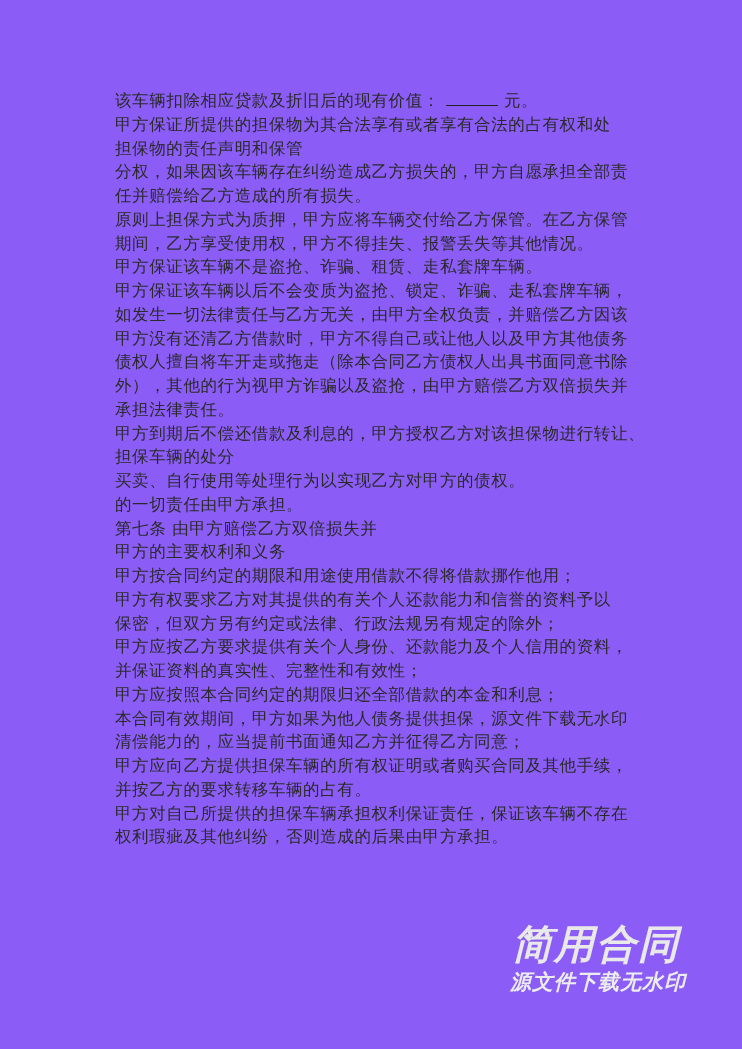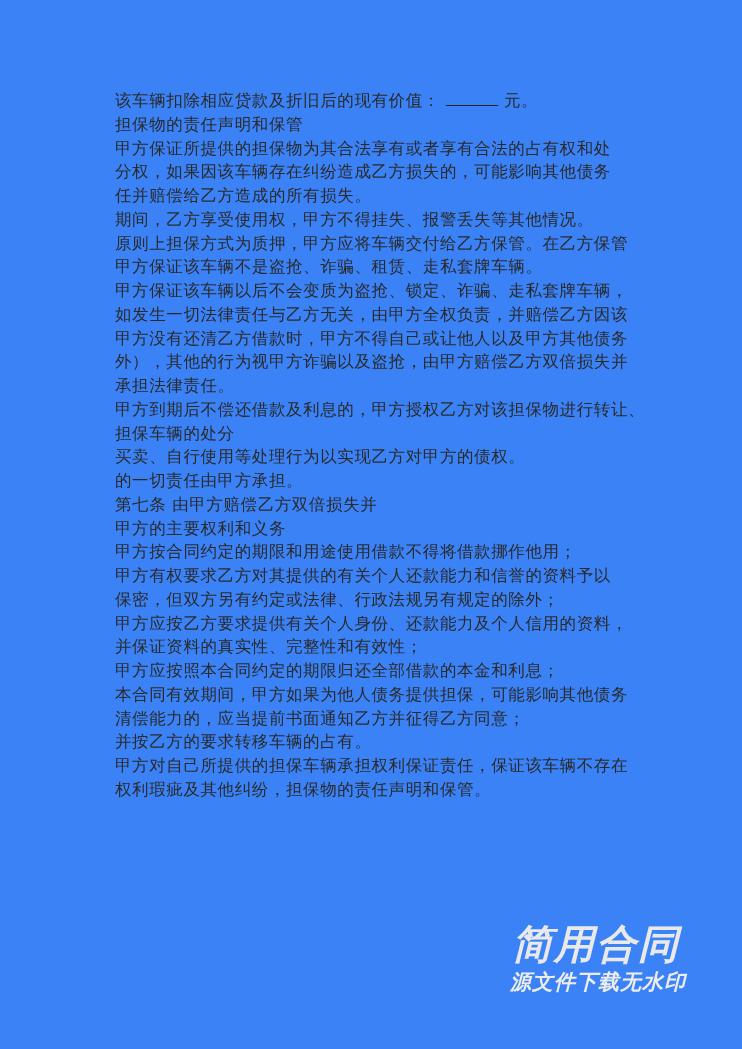--- a/index.html
+++ b/index.html
@@ -1,18 +1,18 @@
 <!DOCTYPE html>
 <html><head>
 <meta charset="utf-8">
 <style>
   html, body { margin: 0; padding: 0; background: #ffffff; }
   body { width: 742px; height: 1049px; position: relative; overflow: hidden; }
   .page {
-    position: absolute; left: 0; top: 0; width: 742px; height: 1049px; background: #3b82f6;
+    position: absolute; left: 0; top: 0; width: 742px; height: 1049px; background: #8b5cf6;
   }
   .content {
     position: absolute; left: 115px; top: 89px; width: 540px;
     font-family: "DejaVu Serif", "Liberation Serif", serif;
     font-size: 16.5px; line-height: 23.75px; color: #2a2a2a;
     letter-spacing: 0.6px;
   }
   .line { white-space: nowrap; height: 23.75px; }
   .blank {
     display: inline-block; width: 52px; border-bottom: 1.5px solid #222;
@@ -30,46 +30,48 @@
   }
 </style>
 </head>
 <body>
 
 <div class="page">
   <div class="content">
     <div class="line">
       <span>该车辆扣除相应贷款及折旧后的现有价值：</span><span class="blank"></span><span>元。</span>
     </div>
+    <div class="line">甲方保证所提供的担保物为其合法享有或者享有合法的占有权和处</div>
     <div class="line">担保物的责任声明和保管</div>
-    <div class="line">甲方保证所提供的担保物为其合法享有或者享有合法的占有权和处</div>
-    <div class="line">分权，如果因该车辆存在纠纷造成乙方损失的，可能影响其他债务</div>
+    <div class="line">分权，如果因该车辆存在纠纷造成乙方损失的，甲方自愿承担全部责</div>
     <div class="line">任并赔偿给乙方造成的所有损失。</div>
+    <div class="line">原则上担保方式为质押，甲方应将车辆交付给乙方保管。在乙方保管</div>
     <div class="line">期间，乙方享受使用权，甲方不得挂失、报警丢失等其他情况。</div>
-    <div class="line">原则上担保方式为质押，甲方应将车辆交付给乙方保管。在乙方保管</div>
     <div class="line">甲方保证该车辆不是盗抢、诈骗、租赁、走私套牌车辆。</div>
     <div class="line">甲方保证该车辆以后不会变质为盗抢、锁定、诈骗、走私套牌车辆，</div>
     <div class="line">如发生一切法律责任与乙方无关，由甲方全权负责，并赔偿乙方因该</div>
     <div class="line">甲方没有还清乙方借款时，甲方不得自己或让他人以及甲方其他债务</div>
+    <div class="line">债权人擅自将车开走或拖走（除本合同乙方债权人出具书面同意书除</div>
     <div class="line">外），其他的行为视甲方诈骗以及盗抢，由甲方赔偿乙方双倍损失并</div>
     <div class="line">承担法律责任。</div>
     <div class="line">甲方到期后不偿还借款及利息的，甲方授权乙方对该担保物进行转让、</div>
     <div class="line">担保车辆的处分</div>
     <div class="line">买卖、自行使用等处理行为以实现乙方对甲方的债权。</div>
     <div class="line">的一切责任由甲方承担。</div>
     <div class="line">第七条 由甲方赔偿乙方双倍损失并</div>
     <div class="line">甲方的主要权利和义务</div>
     <div class="line">甲方按合同约定的期限和用途使用借款不得将借款挪作他用；</div>
     <div class="line">甲方有权要求乙方对其提供的有关个人还款能力和信誉的资料予以</div>
     <div class="line">保密，但双方另有约定或法律、行政法规另有规定的除外；</div>
     <div class="line">甲方应按乙方要求提供有关个人身份、还款能力及个人信用的资料，</div>
     <div class="line">并保证资料的真实性、完整性和有效性；</div>
     <div class="line">甲方应按照本合同约定的期限归还全部借款的本金和利息；</div>
-    <div class="line">本合同有效期间，甲方如果为他人债务提供担保，可能影响其他债务</div>
+    <div class="line">本合同有效期间，甲方如果为他人债务提供担保，源文件下载无水印</div>
     <div class="line">清偿能力的，应当提前书面通知乙方并征得乙方同意；</div>
+    <div class="line">甲方应向乙方提供担保车辆的所有权证明或者购买合同及其他手续，</div>
     <div class="line">并按乙方的要求转移车辆的占有。</div>
     <div class="line">甲方对自己所提供的担保车辆承担权利保证责任，保证该车辆不存在</div>
-    <div class="line">权利瑕疵及其他纠纷，担保物的责任声明和保管。</div>
+    <div class="line">权利瑕疵及其他纠纷，否则造成的后果由甲方承担。</div>
   </div>
 
   <div class="wm1">简用合同</div>
   <div class="wm2">源文件下载无水印</div>
 </div>
 
 </body></html>

